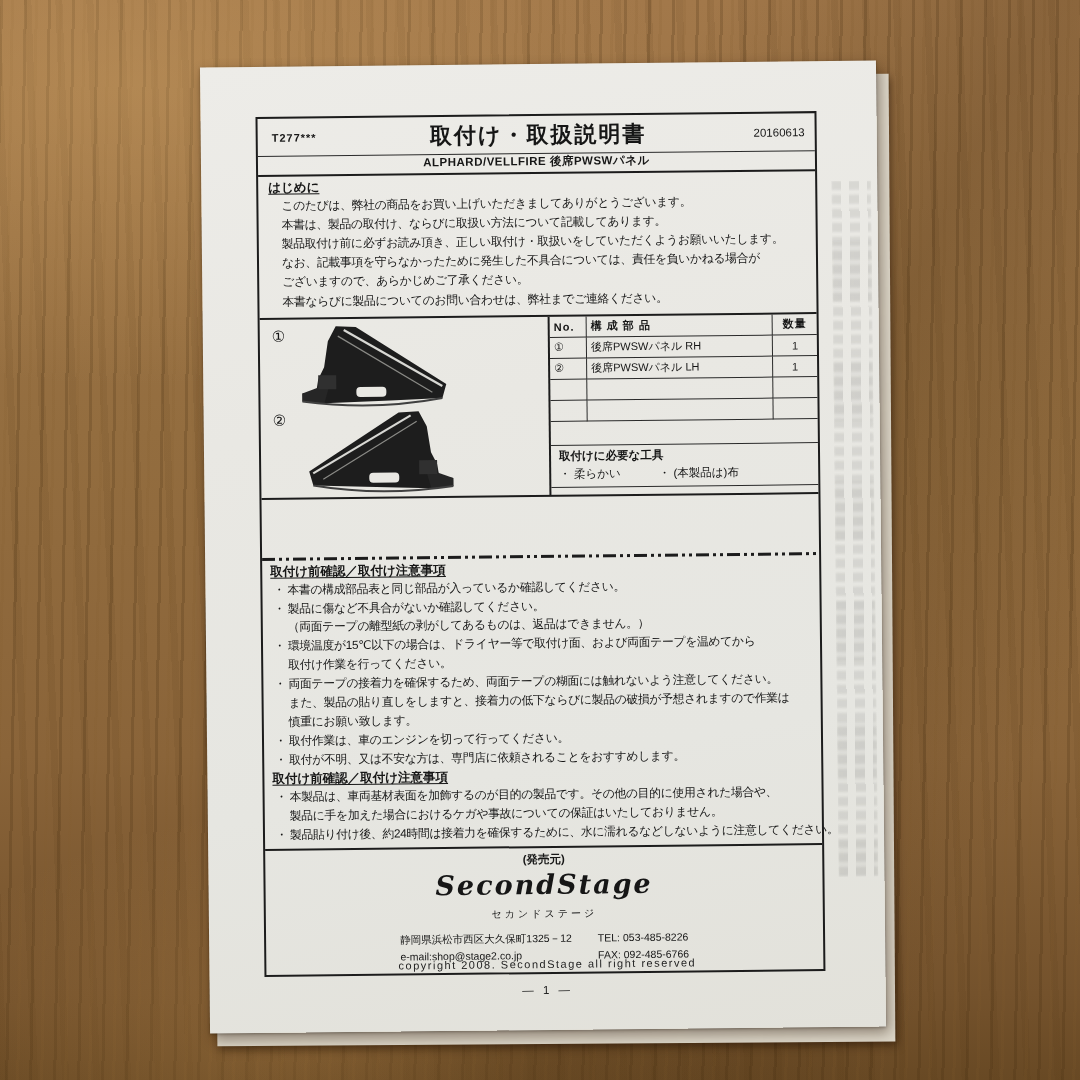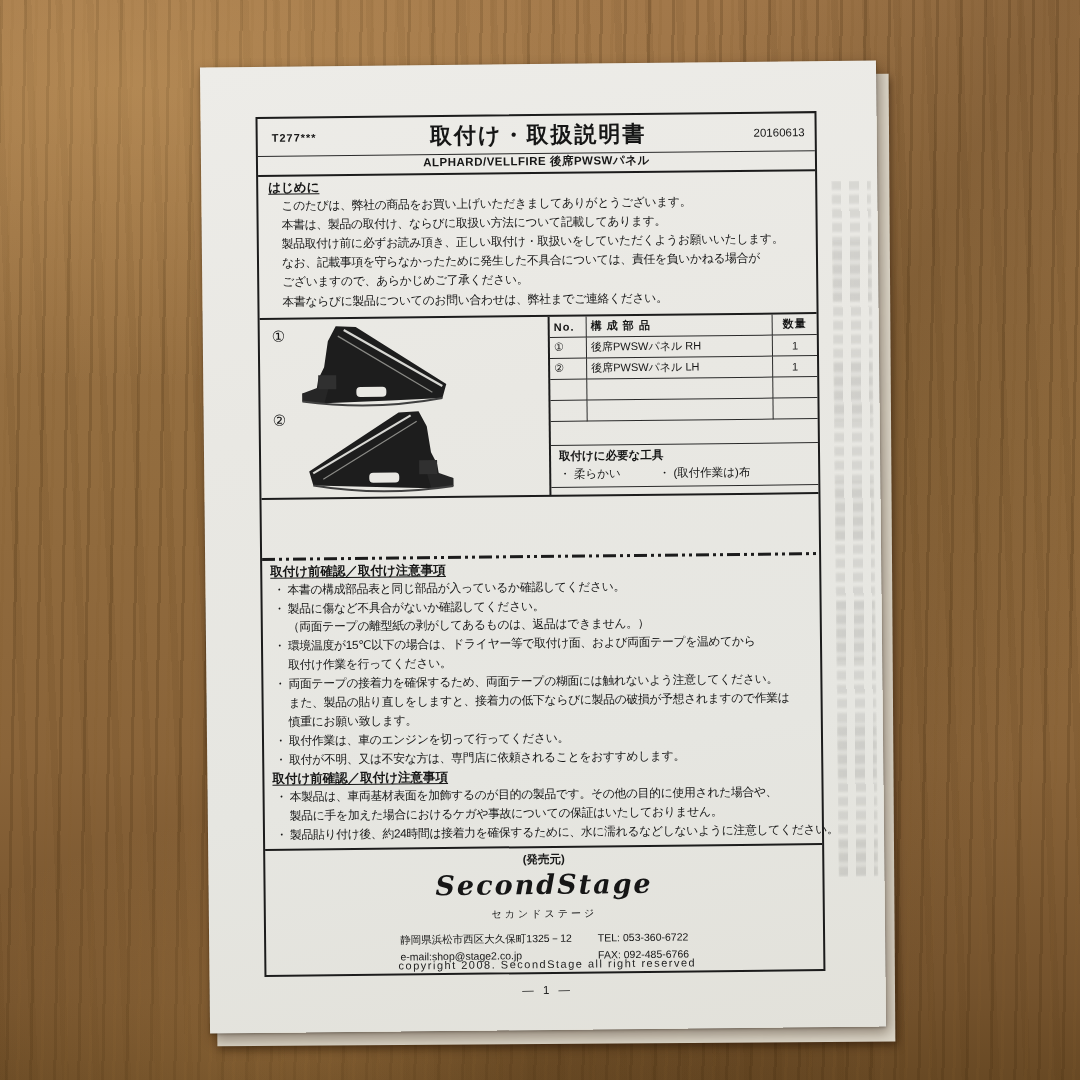--- a/index.html
+++ b/index.html
@@ -165,21 +165,21 @@
             <td></td>
             <td class="col-qty"></td>
           </tr>
         </tbody>
           </table>
         <div class="pspacer"></div>
         <div class="tools">
           <div class="tools-head">取付けに必要な工具</div>
           <div class="tools-items">
             <span>・ 柔らかい</span>
-            <span>・ (取付作業は)布</span>
+            <span>・ (本製品は)布</span>
           </div>
         </div>
       </div>
     </div>
 
     <div class="sec-empty"></div>
     <div class="cutline"></div>
 
     <div class="sec-notes">
       <div class="uhead">取付け前確認／取付け注意事項</div>
@@ -242,21 +242,21 @@
     <div class="sec-footer">
       <div class="f-label">(発売元)</div>
       <div class="f-brand">SecondStage</div>
       <div class="f-kana">セカンドステージ</div>
       <div class="f-rows">
         <div class="f-col">
           <div>静岡県浜松市西区大久保町1325－12</div>
           <div>e-mail:shop@stage2.co.jp</div>
         </div>
         <div class="f-col">
-          <div>TEL: 053-360-6722</div>
+          <div>TEL: 053-485-8226</div>
           <div>FAX: 092-485-6766</div>
         </div>
       </div>
     </div>
   </div>
 
   <div class="copyright">copyright 2008. SecondStage all right reserved</div>
   <div class="pageno">— 1 —</div>
 </div>
 

